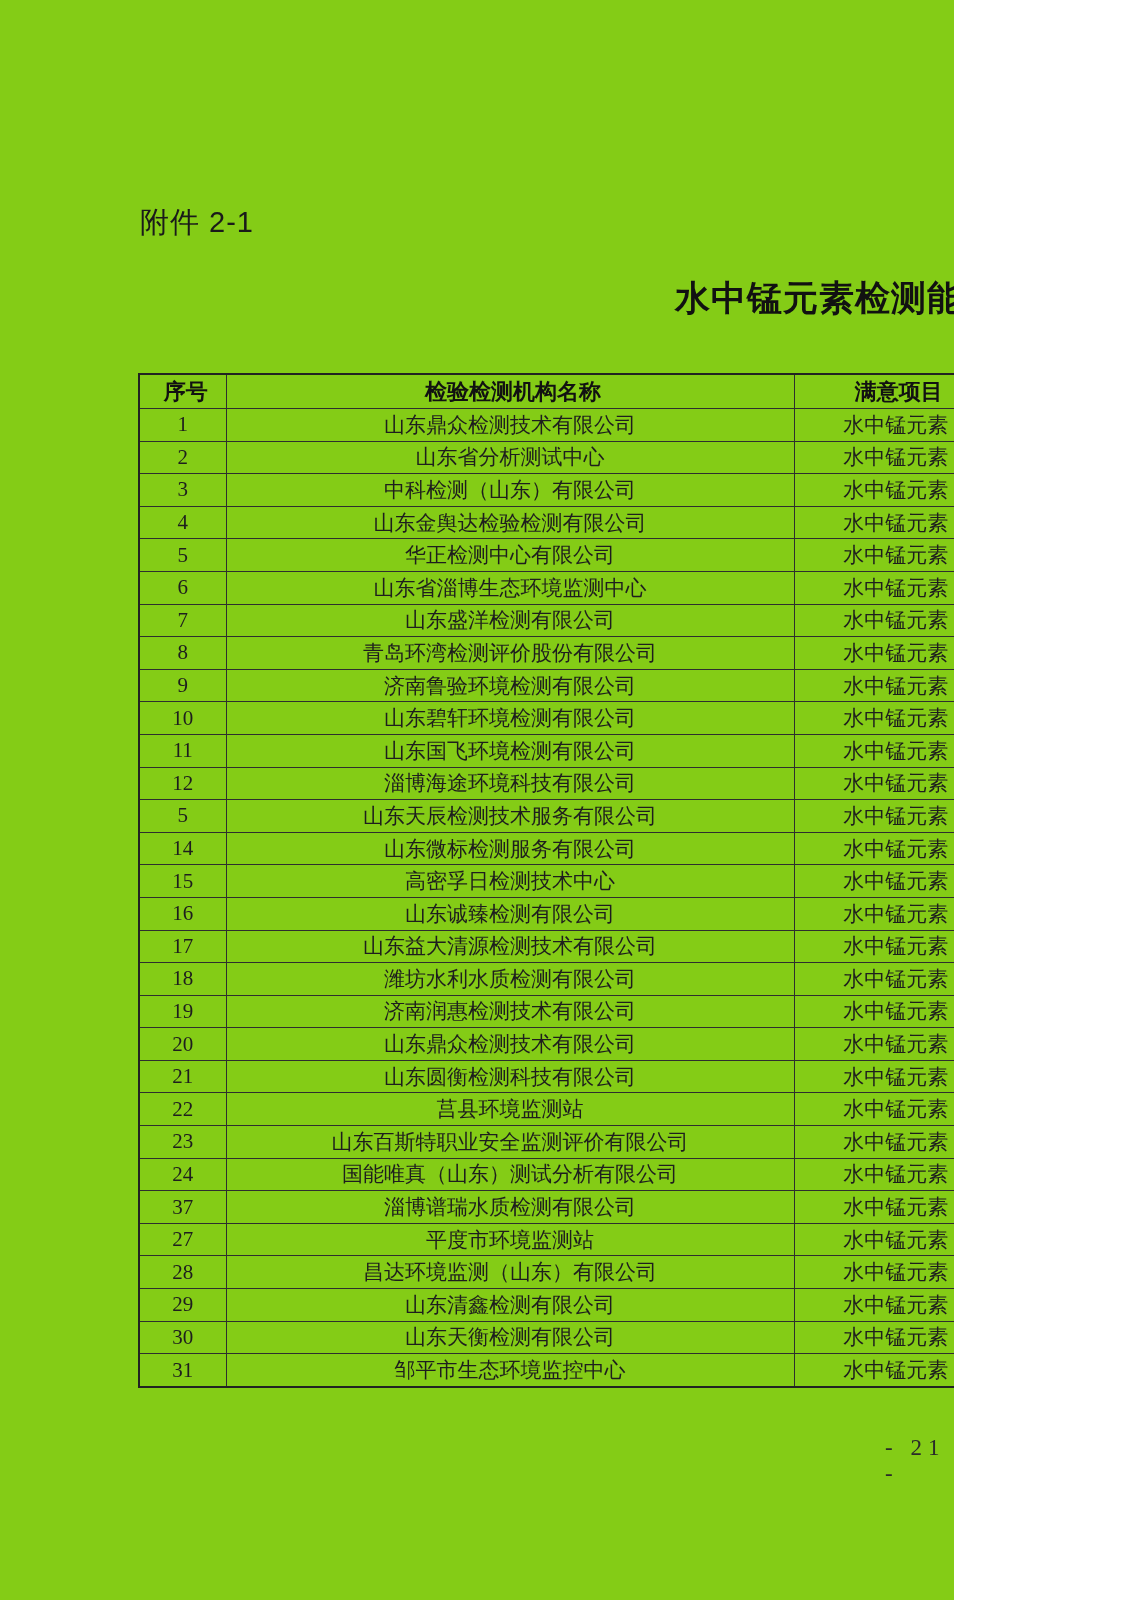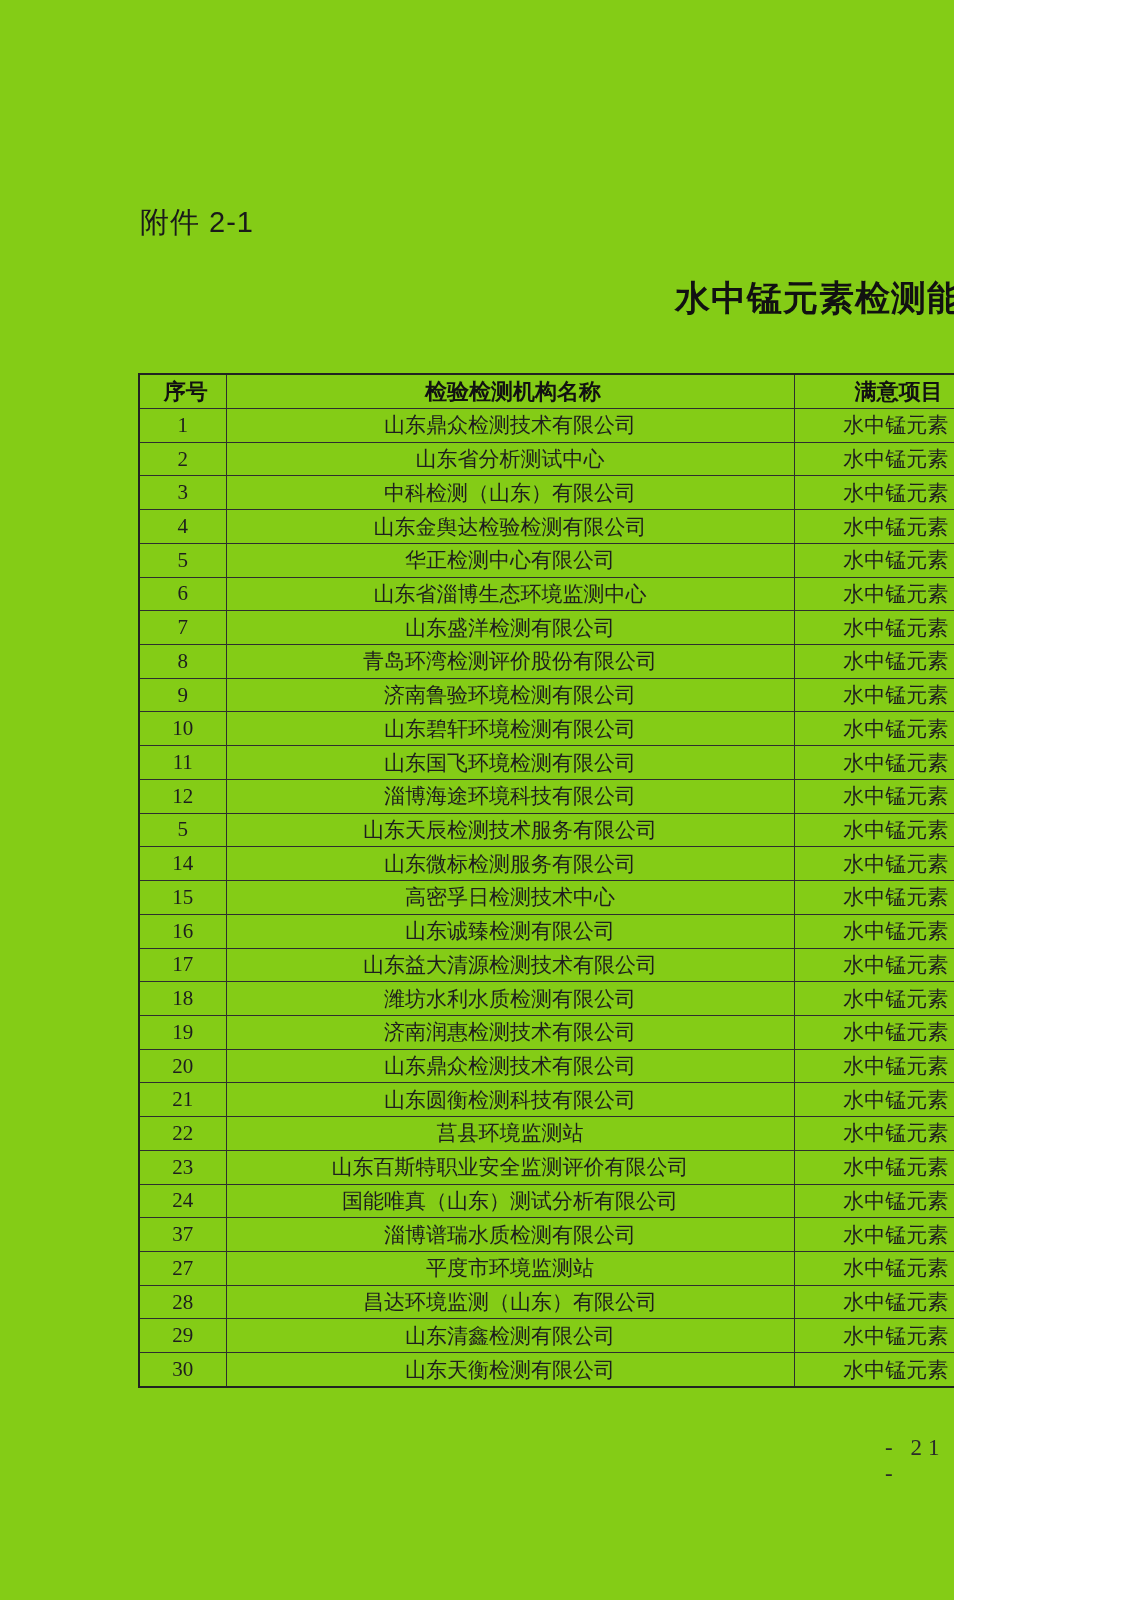--- a/index.html
+++ b/index.html
@@ -244,18 +244,23 @@
         <tr>
           <td>29</td>
           <td>山东清鑫检测有限公司</td>
           <td>水中锰元素</td>
         </tr>
         <tr>
           <td>30</td>
           <td>山东天衡检测有限公司</td>
           <td>水中锰元素</td>
         </tr>
+        <tr>
+          <td>31</td>
+          <td>邹平市生态环境监控中心</td>
+          <td>水中锰元素</td>
+        </tr>
       </tbody>
   </table>
 
   <div class="page-number">- 21 -</div>
 
 </div>
 
 </body></html>

